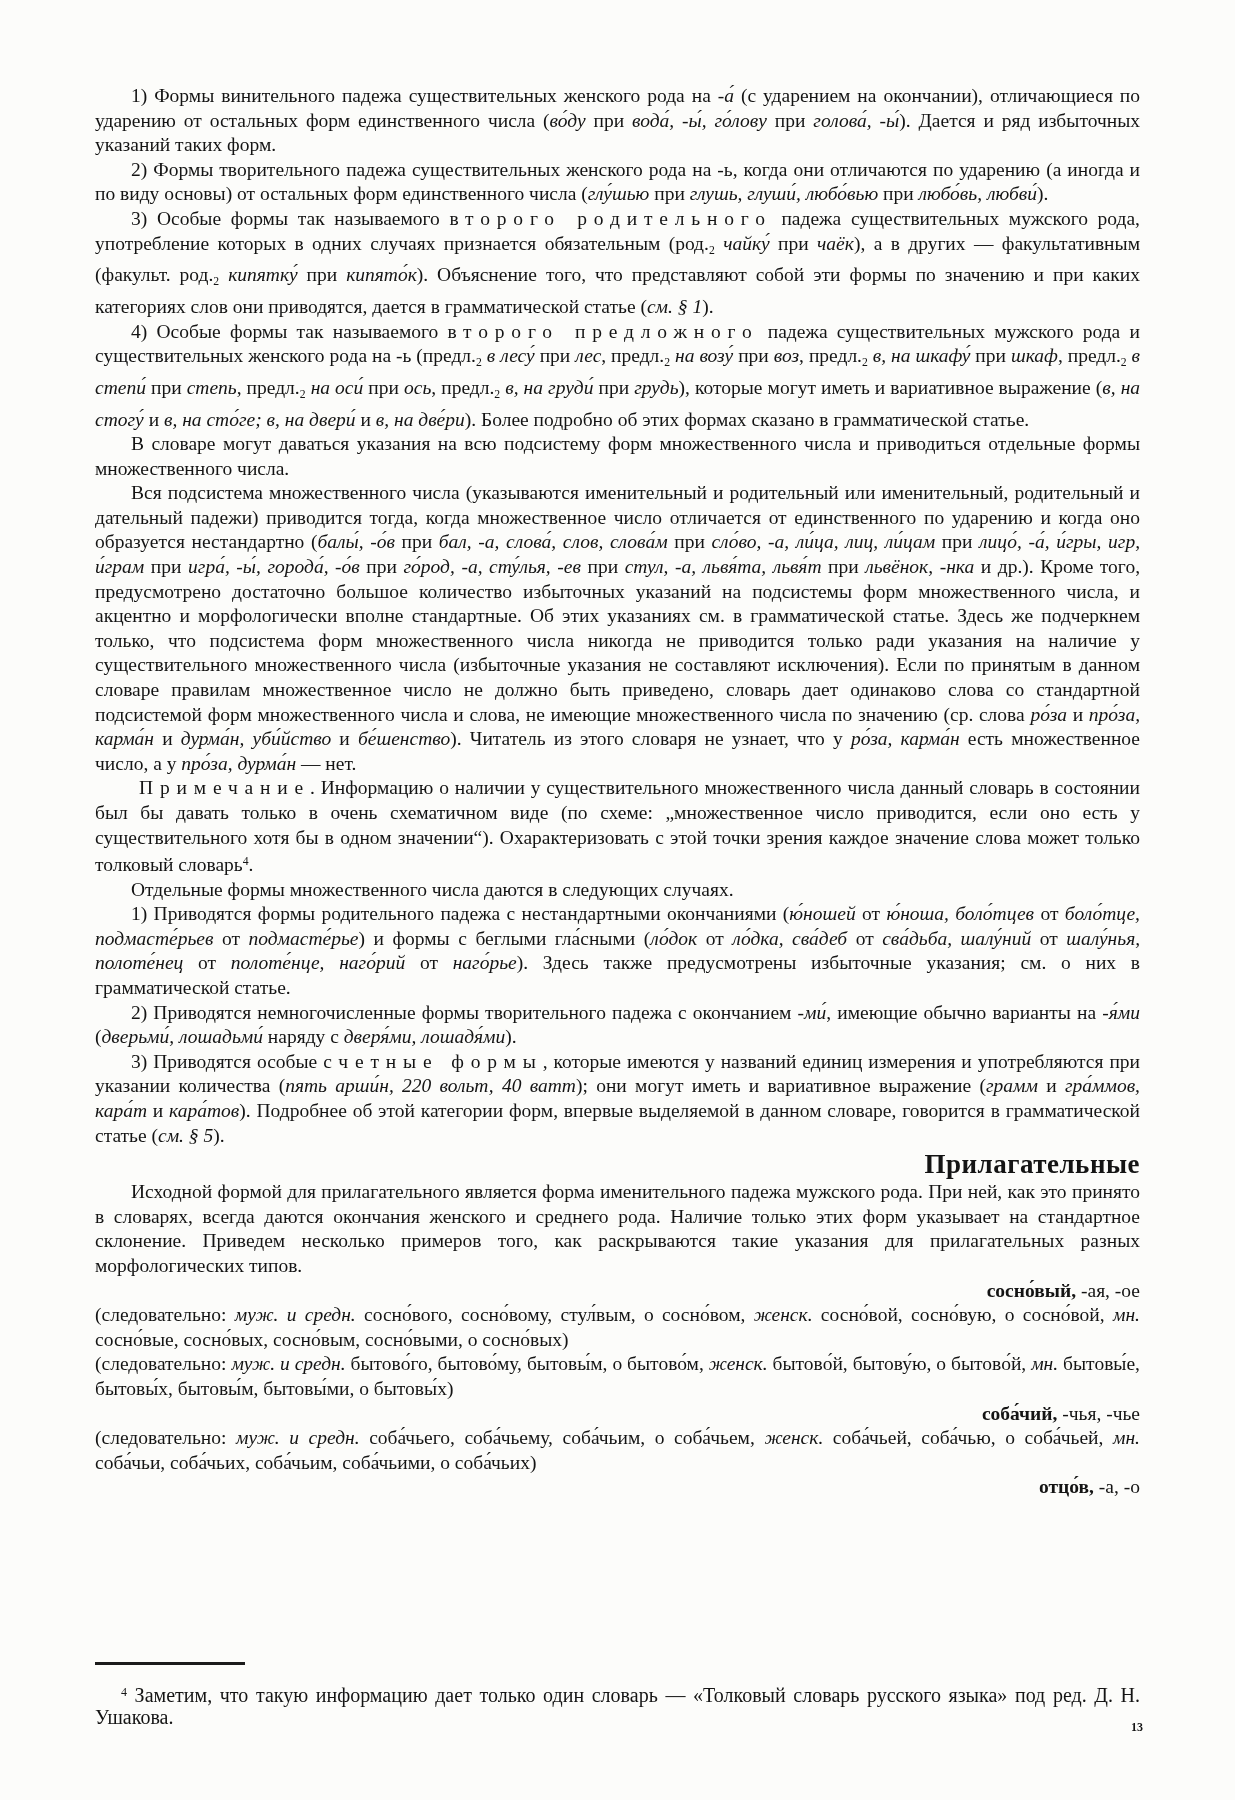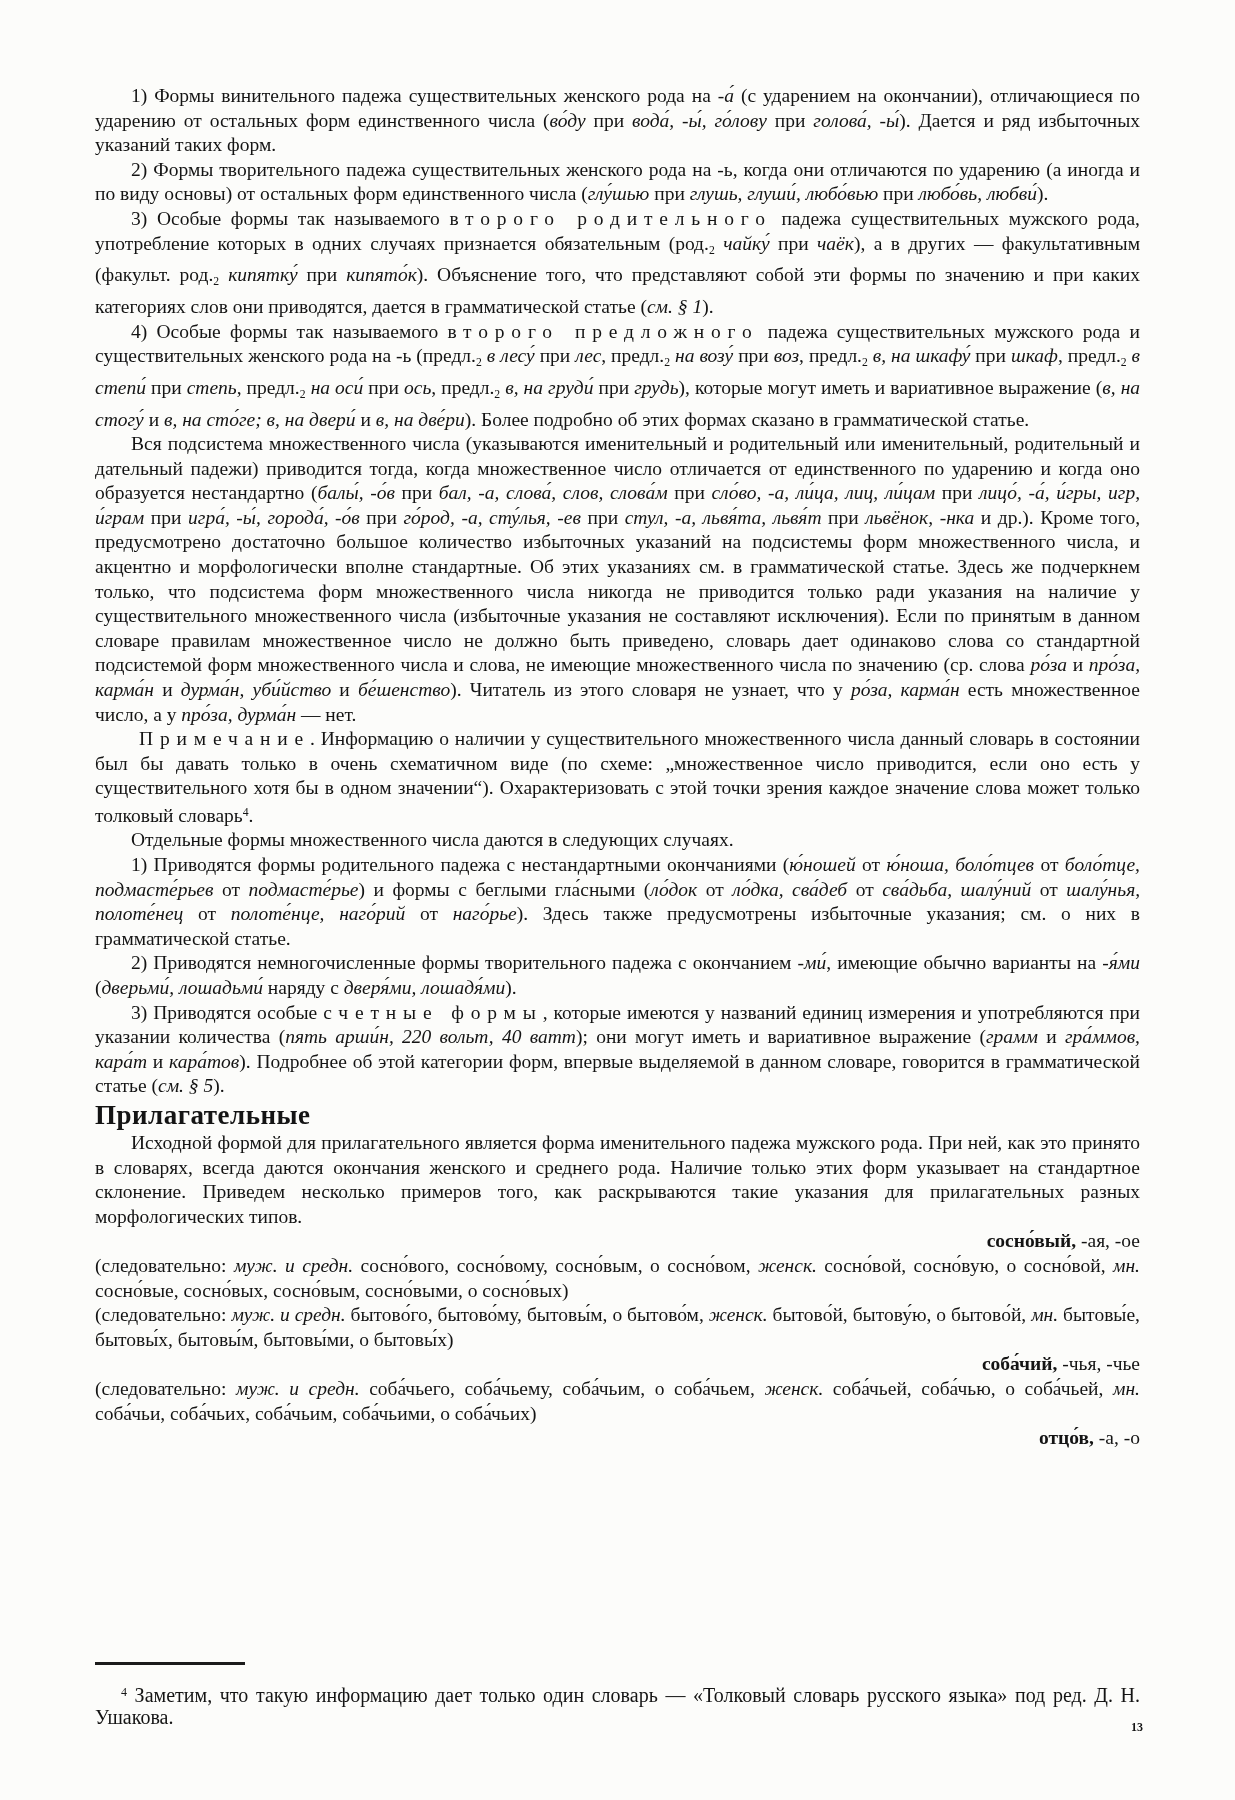--- a/index.html
+++ b/index.html
@@ -9,21 +9,21 @@
     font-family:"Liberation Serif","DejaVu Serif",serif;
   }
   .flow{
     position:absolute;left:95px;top:84px;width:1045px;
     font-size:19.5px;line-height:24.6px;text-align:justify;
   }
   .flow p,.flow h2{margin:0;padding:0;}
   .para{text-indent:36px;}
   .note{margin-left:28px;text-indent:44px;}
   .heading{
-    font-size:27px;line-height:32px;font-weight:bold;text-align:left;
+    font-size:27px;line-height:32px;font-weight:bold;text-align:right;
     text-indent:0;margin:46px 0 20px 0;letter-spacing:0.5px;
   }
   .headword{margin:3px 0 3px 130px;text-align:right;text-indent:0;}
   .expansion{text-indent:0;}
   .i{font-style:italic;}
   .b{font-weight:bold;}
   .sp{letter-spacing:0.35em;}
   .sub{font-size:60%;vertical-align:-0.35em;letter-spacing:0;}
   .sup{font-size:60%;vertical-align:0.5em;letter-spacing:0;}
   .fnrule{position:absolute;left:95px;top:1662px;width:150px;height:3px;background:#1b1b1b;}
@@ -38,30 +38,31 @@
 </style>
 </head>
 <body>
 
 <div class="page">
   <main class="flow">
       <p class="para"><span>1) Формы винительного падежа существительных женского рода на </span><span class="i">-а́</span><span> (с ударением на окончании), отличающиеся по ударению от остальных форм единственного числа (</span><span class="i">во́ду</span><span> при </span><span class="i">вода́, -ы́, го́лову</span><span> при </span><span class="i">голова́, -ы́</span><span>). Дается и ряд избыточных указаний таких форм.</span></p>
       <p class="para"><span>2) Формы творительного падежа существительных женского рода на -ь, когда они отличаются по ударению (а иногда и по виду основы) от остальных форм единственного числа (</span><span class="i">глу́шью</span><span> при </span><span class="i">глушь, глуши́, любо́вью</span><span> при </span><span class="i">любо́вь, любви́</span><span>).</span></p>
       <p class="para"><span>3) Особые формы так называемого </span><span class="sp">второго родительного</span><span> падежа существительных мужского рода, употребление которых в одних случаях признается обязательным (род.</span><span class="sub">2</span><span> </span><span class="i">чайку́</span><span> при </span><span class="i">чаёк</span><span>), а в других — факультативным (факульт. род.</span><span class="sub">2</span><span> </span><span class="i">кипятку́</span><span> при </span><span class="i">кипято́к</span><span>). Объяснение того, что представляют собой эти формы по значению и при каких категориях слов они приводятся, дается в грамматической статье (</span><span class="i">см. § 1</span><span>).</span></p>
       <p class="para"><span>4) Особые формы так называемого </span><span class="sp">второго предложного</span><span> падежа существительных мужского рода и существительных женского рода на -ь (предл.</span><span class="sub">2</span><span> </span><span class="i">в лесу́</span><span> при </span><span class="i">лес</span><span>, предл.</span><span class="sub">2</span><span> </span><span class="i">на возу́</span><span> при </span><span class="i">воз</span><span>, предл.</span><span class="sub">2</span><span> </span><span class="i">в, на шкафу́</span><span> при </span><span class="i">шкаф</span><span>, предл.</span><span class="sub">2</span><span> </span><span class="i">в степи́</span><span> при </span><span class="i">степь</span><span>, предл.</span><span class="sub">2</span><span> </span><span class="i">на оси́</span><span> при </span><span class="i">ось</span><span>, предл.</span><span class="sub">2</span><span> </span><span class="i">в, на груди́</span><span> при </span><span class="i">грудь</span><span>), которые могут иметь и вариативное выражение (</span><span class="i">в, на стогу́</span><span> и </span><span class="i">в, на сто́ге; в, на двери́</span><span> и </span><span class="i">в, на две́ри</span><span>). Более подробно об этих формах сказано в грамматической статье.</span></p>
+      <p class="para"><span>В словаре могут даваться указания на всю подсистему форм множественного числа и приводиться отдельные формы множественного числа.</span></p>
       <p class="para"><span>Вся подсистема множественного числа (указываются именительный и родительный или именительный, родительный и дательный падежи) приводится тогда, когда множественное число отличается от единственного по ударению и когда оно образуется нестандартно (</span><span class="i">балы́, -о́в</span><span> при </span><span class="i">бал, -а, слова́, слов, слова́м</span><span> при </span><span class="i">сло́во, -а, ли́ца, лиц, ли́цам</span><span> при </span><span class="i">лицо́, -а́, и́гры, игр, и́грам</span><span> при </span><span class="i">игра́, -ы́, города́, -о́в</span><span> при </span><span class="i">го́род, -а, сту́лья, -ев</span><span> при </span><span class="i">стул, -а, львя́та, львя́т</span><span> при </span><span class="i">львёнок, -нка</span><span> и др.). Кроме того, предусмотрено достаточно большое количество избыточных указаний на подсистемы форм множественного числа, и акцентно и морфологически вполне стандартные. Об этих указаниях см. в грамматической статье. Здесь же подчеркнем только, что подсистема форм множественного числа никогда не приводится только ради указания на наличие у существительного множественного числа (избыточные указания не составляют исключения). Если по принятым в данном словаре правилам множественное число не должно быть приведено, словарь дает одинаково слова со стандартной подсистемой форм множественного числа и слова, не имеющие множественного числа по значению (ср. слова </span><span class="i">ро́за</span><span> и </span><span class="i">про́за, карма́н</span><span> и </span><span class="i">дурма́н, уби́йство</span><span> и </span><span class="i">бе́шенство</span><span>). Читатель из этого словаря не узнает, что у </span><span class="i">ро́за, карма́н</span><span> есть множественное число, а у </span><span class="i">про́за, дурма́н</span><span> — нет.</span></p>
       <p class="note"><span class="sp">Примечание</span><span>. Информацию о наличии у существительного множественного числа данный словарь в состоянии был бы давать только в очень схематичном виде (по схеме: „множественное число приводится, если оно есть у существительного хотя бы в одном значении“). Охарактеризовать с этой точки зрения каждое значение слова может только толковый словарь</span><span class="sup">4</span><span>.</span></p>
       <p class="para"><span>Отдельные формы множественного числа даются в следующих случаях.</span></p>
       <p class="para"><span>1) Приводятся формы родительного падежа с нестандартными окончаниями (</span><span class="i">ю́ношей</span><span> от </span><span class="i">ю́ноша, боло́тцев</span><span> от </span><span class="i">боло́тце, подмасте́рьев</span><span> от </span><span class="i">подмасте́рье</span><span>) и формы с беглыми гла́сными (</span><span class="i">ло́док</span><span> от </span><span class="i">ло́дка, сва́деб</span><span> от </span><span class="i">сва́дьба, шалу́ний</span><span> от </span><span class="i">шалу́нья, полоте́нец</span><span> от </span><span class="i">полоте́нце, наго́рий</span><span> от </span><span class="i">наго́рье</span><span>). Здесь также предусмотрены избыточные указания; см. о них в грамматической статье.</span></p>
       <p class="para"><span>2) Приводятся немногочисленные формы творительного падежа с окончанием </span><span class="i">-ми́</span><span>, имеющие обычно варианты на </span><span class="i">-я́ми</span><span> (</span><span class="i">дверьми́, лошадьми́</span><span> наряду с </span><span class="i">дверя́ми, лошадя́ми</span><span>).</span></p>
       <p class="para"><span>3) Приводятся особые </span><span class="sp">счетные формы</span><span>, которые имеются у названий единиц измерения и употребляются при указании количества (</span><span class="i">пять арши́н, 220 вольт, 40 ватт</span><span>); они могут иметь и вариативное выражение (</span><span class="i">грамм</span><span> и </span><span class="i">гра́ммов, кара́т</span><span> и </span><span class="i">кара́тов</span><span>). Подробнее об этой категории форм, впервые выделяемой в данном словаре, говорится в грамматической статье (</span><span class="i">см. § 5</span><span>).</span></p>
       <h2 class="heading"><span>Прилагательные</span></h2>
       <p class="para"><span>Исходной формой для прилагательного является форма именительного падежа мужского рода. При ней, как это принято в словарях, всегда даются окончания женского и среднего рода. Наличие только этих форм указывает на стандартное склонение. Приведем несколько примеров того, как раскрываются такие указания для прилагательных разных морфологических типов.</span></p>
       <p class="headword"><span class="b">сосно́вый,</span><span> -ая, -ое</span></p>
-      <p class="expansion"><span>(следовательно: </span><span class="i">муж. и средн.</span><span> сосно́вого, сосно́вому, сосно́вым, о сосно́вом, </span><span class="i">женск.</span><span> сосно́вой, сосно́вую, о сосно́вой, </span><span class="i">мн.</span><span> сосно́вые, сосно́вых, сосно́вым, сосно́выми, о сосно́вых)</span></p>
+      <p class="expansion"><span>(следовательно: </span><span class="i">муж. и средн.</span><span> сосно́вого, сосно́вому, стул́вым, о сосно́вом, </span><span class="i">женск.</span><span> сосно́вой, сосно́вую, о сосно́вой, </span><span class="i">мн.</span><span> сосно́вые, сосно́вых, сосно́вым, сосно́выми, о сосно́вых)</span></p>
       <p class="expansion"><span>(следовательно: </span><span class="i">муж. и средн.</span><span> бытово́го, бытово́му, бытовы́м, о бытово́м, </span><span class="i">женск.</span><span> бытово́й, бытову́ю, о бытово́й, </span><span class="i">мн.</span><span> бытовы́е, бытовы́х, бытовы́м, бытовы́ми, о бытовы́х)</span></p>
       <p class="headword"><span class="b">соба́чий,</span><span> -чья, -чье</span></p>
       <p class="expansion"><span>(следовательно: </span><span class="i">муж. и средн.</span><span> соба́чьего, соба́чьему, соба́чьим, о соба́чьем, </span><span class="i">женск.</span><span> соба́чьей, соба́чью, о соба́чьей, </span><span class="i">мн.</span><span> соба́чьи, соба́чьих, соба́чьим, соба́чьими, о соба́чьих)</span></p>
       <p class="headword"><span class="b">отцо́в,</span><span> -а, -о</span></p>
     </main>
   <div class="fnrule"></div>
   <p class="footnote"><span class="sup">4</span><span> Заметим, что такую информацию дает только один словарь — «Толковый словарь русского языка» под ред. Д. Н. Ушакова.</span></p>
   <div class="pagenum">13</div>
 </div>
 

